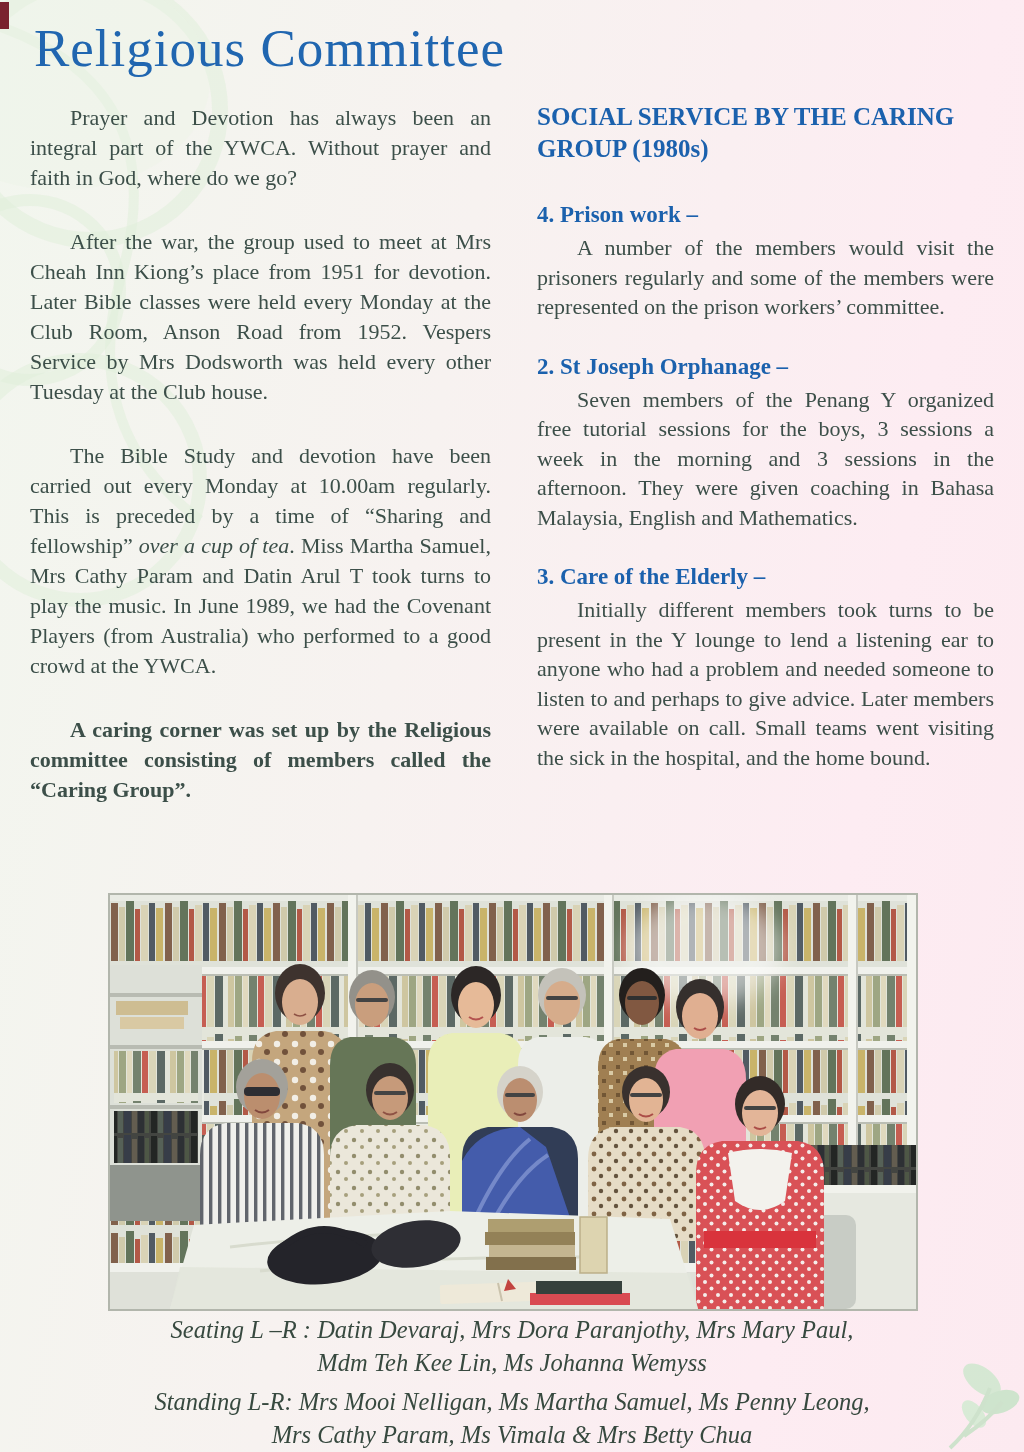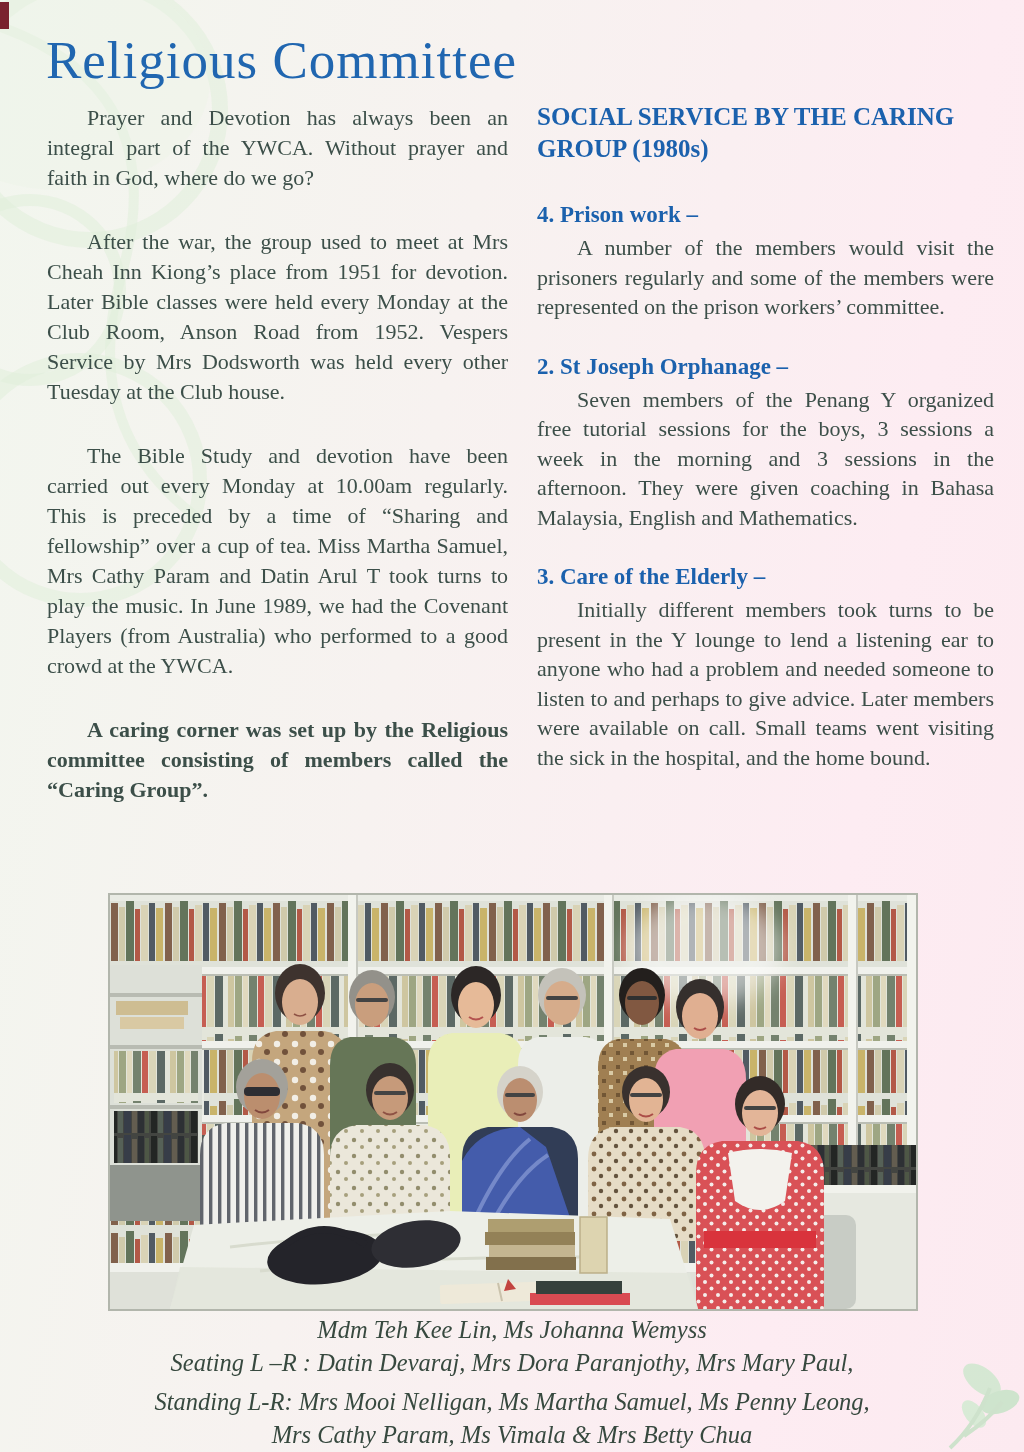--- a/index.html
+++ b/index.html
@@ -10,33 +10,33 @@
   }
   html,body{margin:0;padding:0;}
   body{font-family:"Liberation Serif","DejaVu Serif",serif;}
   .page{
     position:relative;width:1024px;height:1452px;overflow:hidden;
     background:linear-gradient(100deg,#f2f6ee 0%,#f7f2f0 40%,#fdecf2 78%,#fceaf0 100%);
   }
   .corner-mark{position:absolute;left:0;top:2px;width:9px;height:27px;background:#7a222e;}
   .watermark{position:absolute;pointer-events:none;}
   .page-title{
-    position:absolute;left:30px;top:14px;margin:16px;
+    position:absolute;left:30px;top:14px;margin:4px;
     font-size:53px;font-weight:normal;letter-spacing:1px;
     color:var(--title-blue);
   }
   .col{position:absolute;top:103px;width:461px;color:var(--body-text);}
-  .col-left{left:47px;}
+  .col-left{left:30px;}
   .col-right{left:537px;top:101px;}
   .body-para{
     margin:0 0 34px 0;font-size:22px;line-height:30px;
     text-align:justify;text-indent:40px;
   }
   .body-para:last-child{margin-bottom:0;font-weight:bold;}
-  .ital{}
+  .ital{font-style:italic;}
   .rc-heading{
     margin:0 0 34px 0;font-size:25px;line-height:32px;font-weight:bold;
     color:var(--heading-blue);
   }
   .section-h{
     margin:0 0 3px 0;font-size:23px;line-height:31px;font-weight:bold;
     color:var(--heading-blue);
   }
   .section-body{
     margin:0 4px 29px 0;font-size:22px;line-height:29.5px;
@@ -323,22 +323,22 @@
         <rect x="426" y="386" width="86" height="13" fill="#2d3833"></rect>
         <rect x="470" y="322" width="27" height="56" fill="#ddd3ad" stroke="#b9ad85" stroke-width="1.5"></rect>
       </g>
 
       <rect width="806" height="414" fill="#f4f2ec" opacity="0.05"></rect>
     </svg>
   </div>
 
   <div class="caption">
     <div class="cap-block">
+      <div class="cap-line">Seating L –R : Datin Devaraj, Mrs Dora Paranjothy, Mrs Mary Paul,</div>
       <div class="cap-line">Mdm Teh Kee Lin, Ms Johanna Wemyss</div>
-      <div class="cap-line">Seating L –R : Datin Devaraj, Mrs Dora Paranjothy, Mrs Mary Paul,</div>
     </div>
     <div class="cap-block">
       <div class="cap-line">Standing L-R: Mrs Mooi Nelligan, Ms Martha Samuel, Ms Penny Leong,</div>
       <div class="cap-line">Mrs Cathy Param, Ms Vimala &amp; Mrs Betty Chua</div>
     </div>
   </div>
 
 </div>
 
 </body></html>

